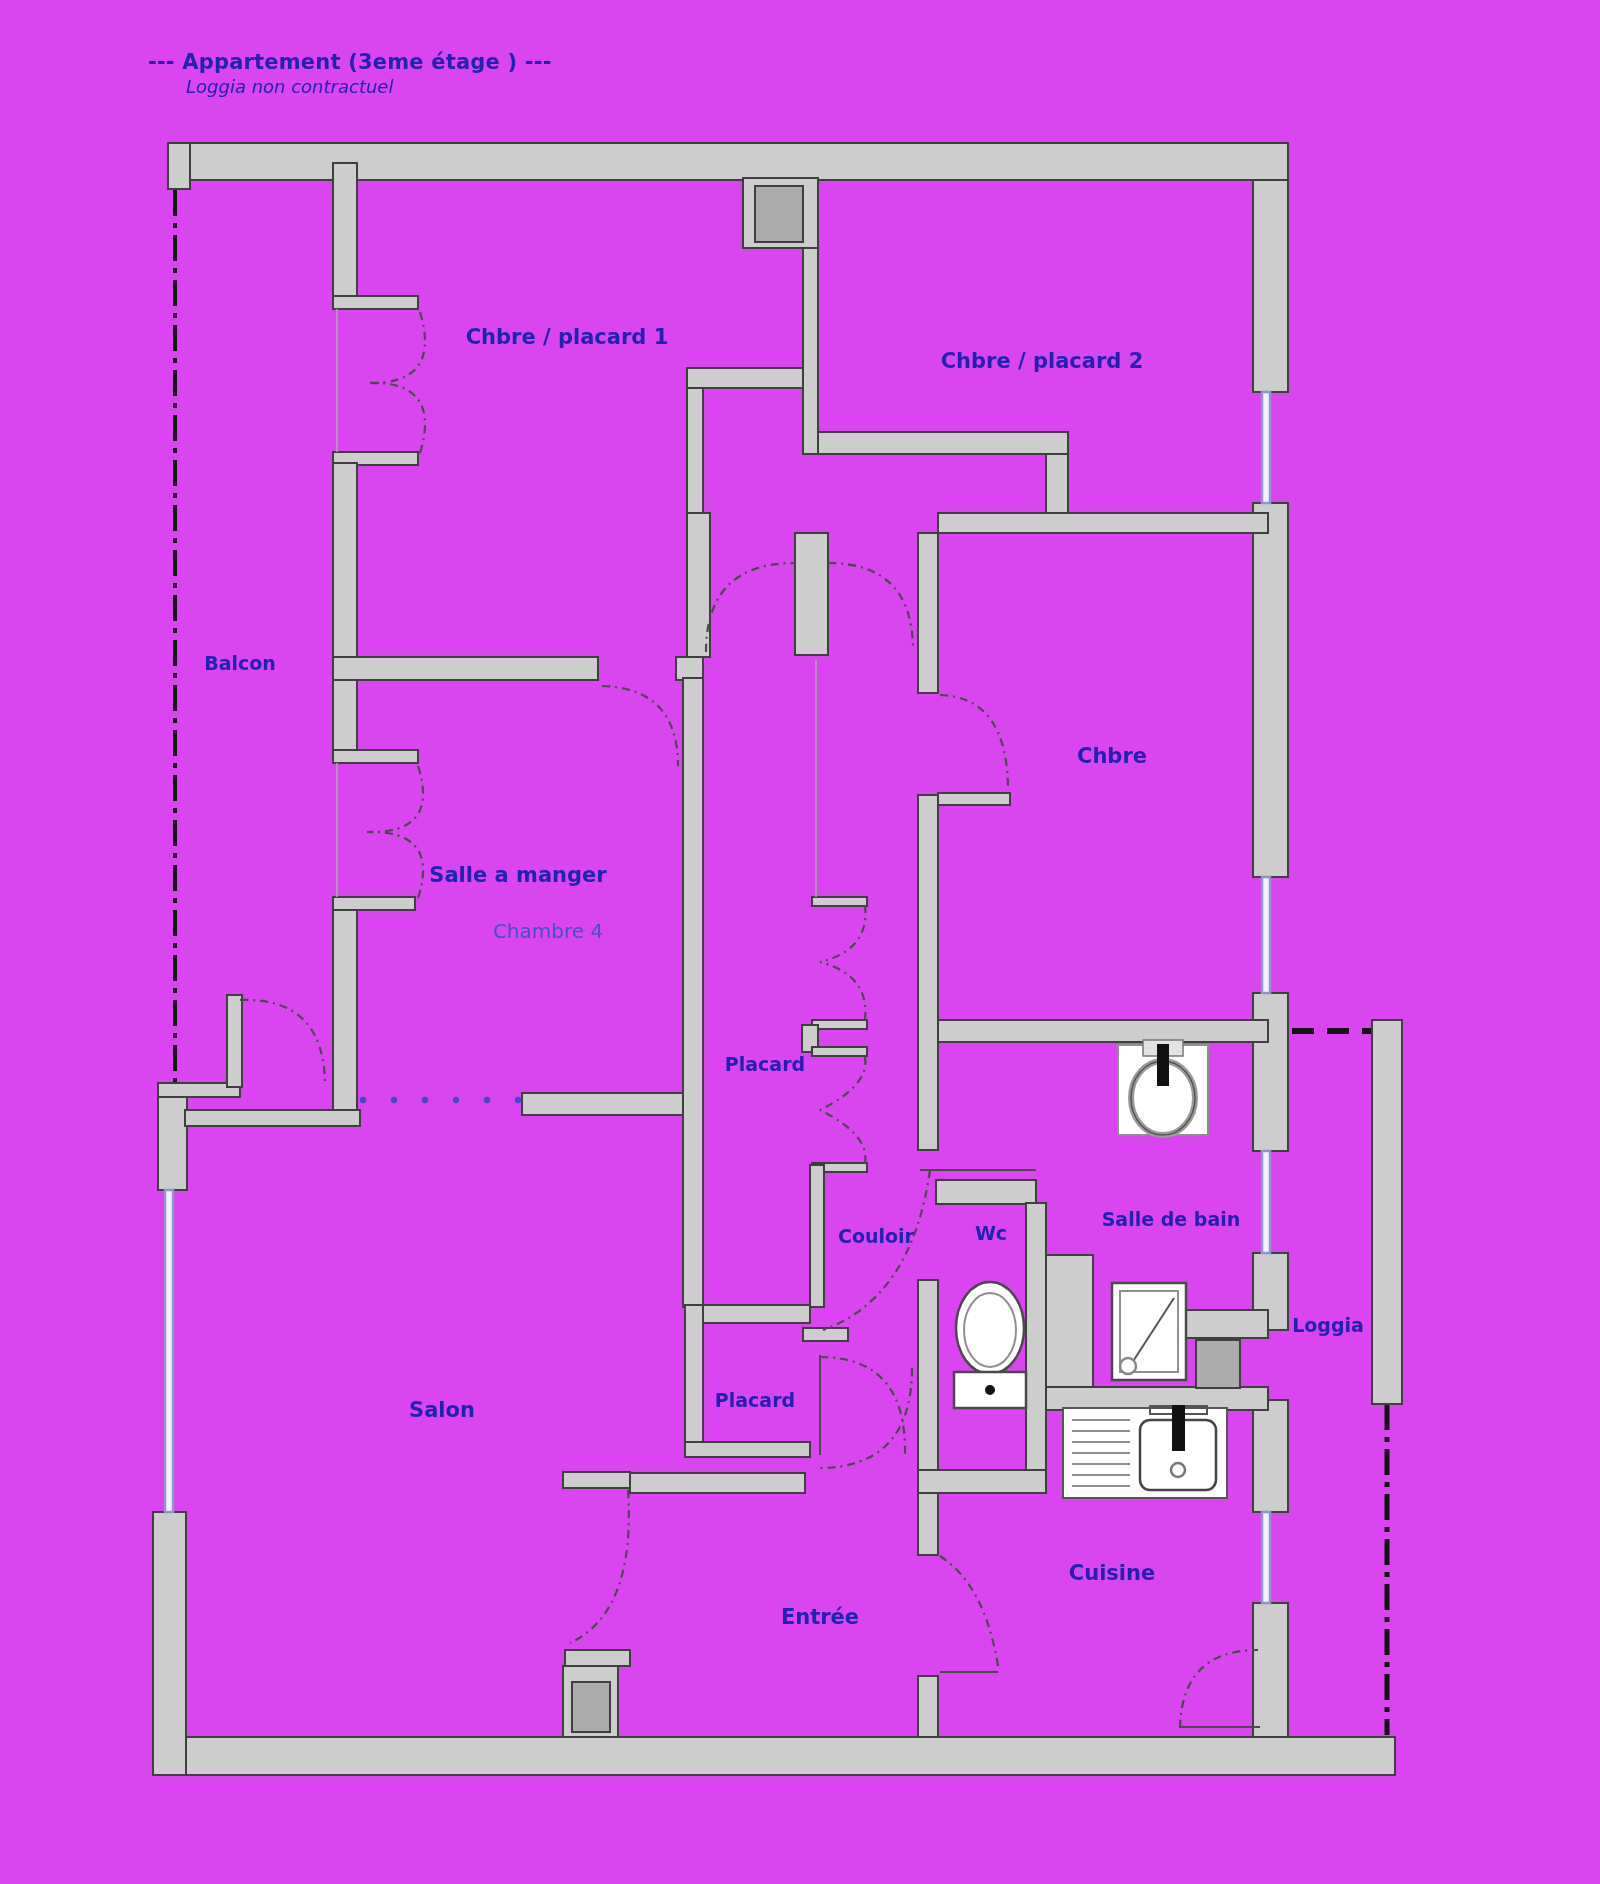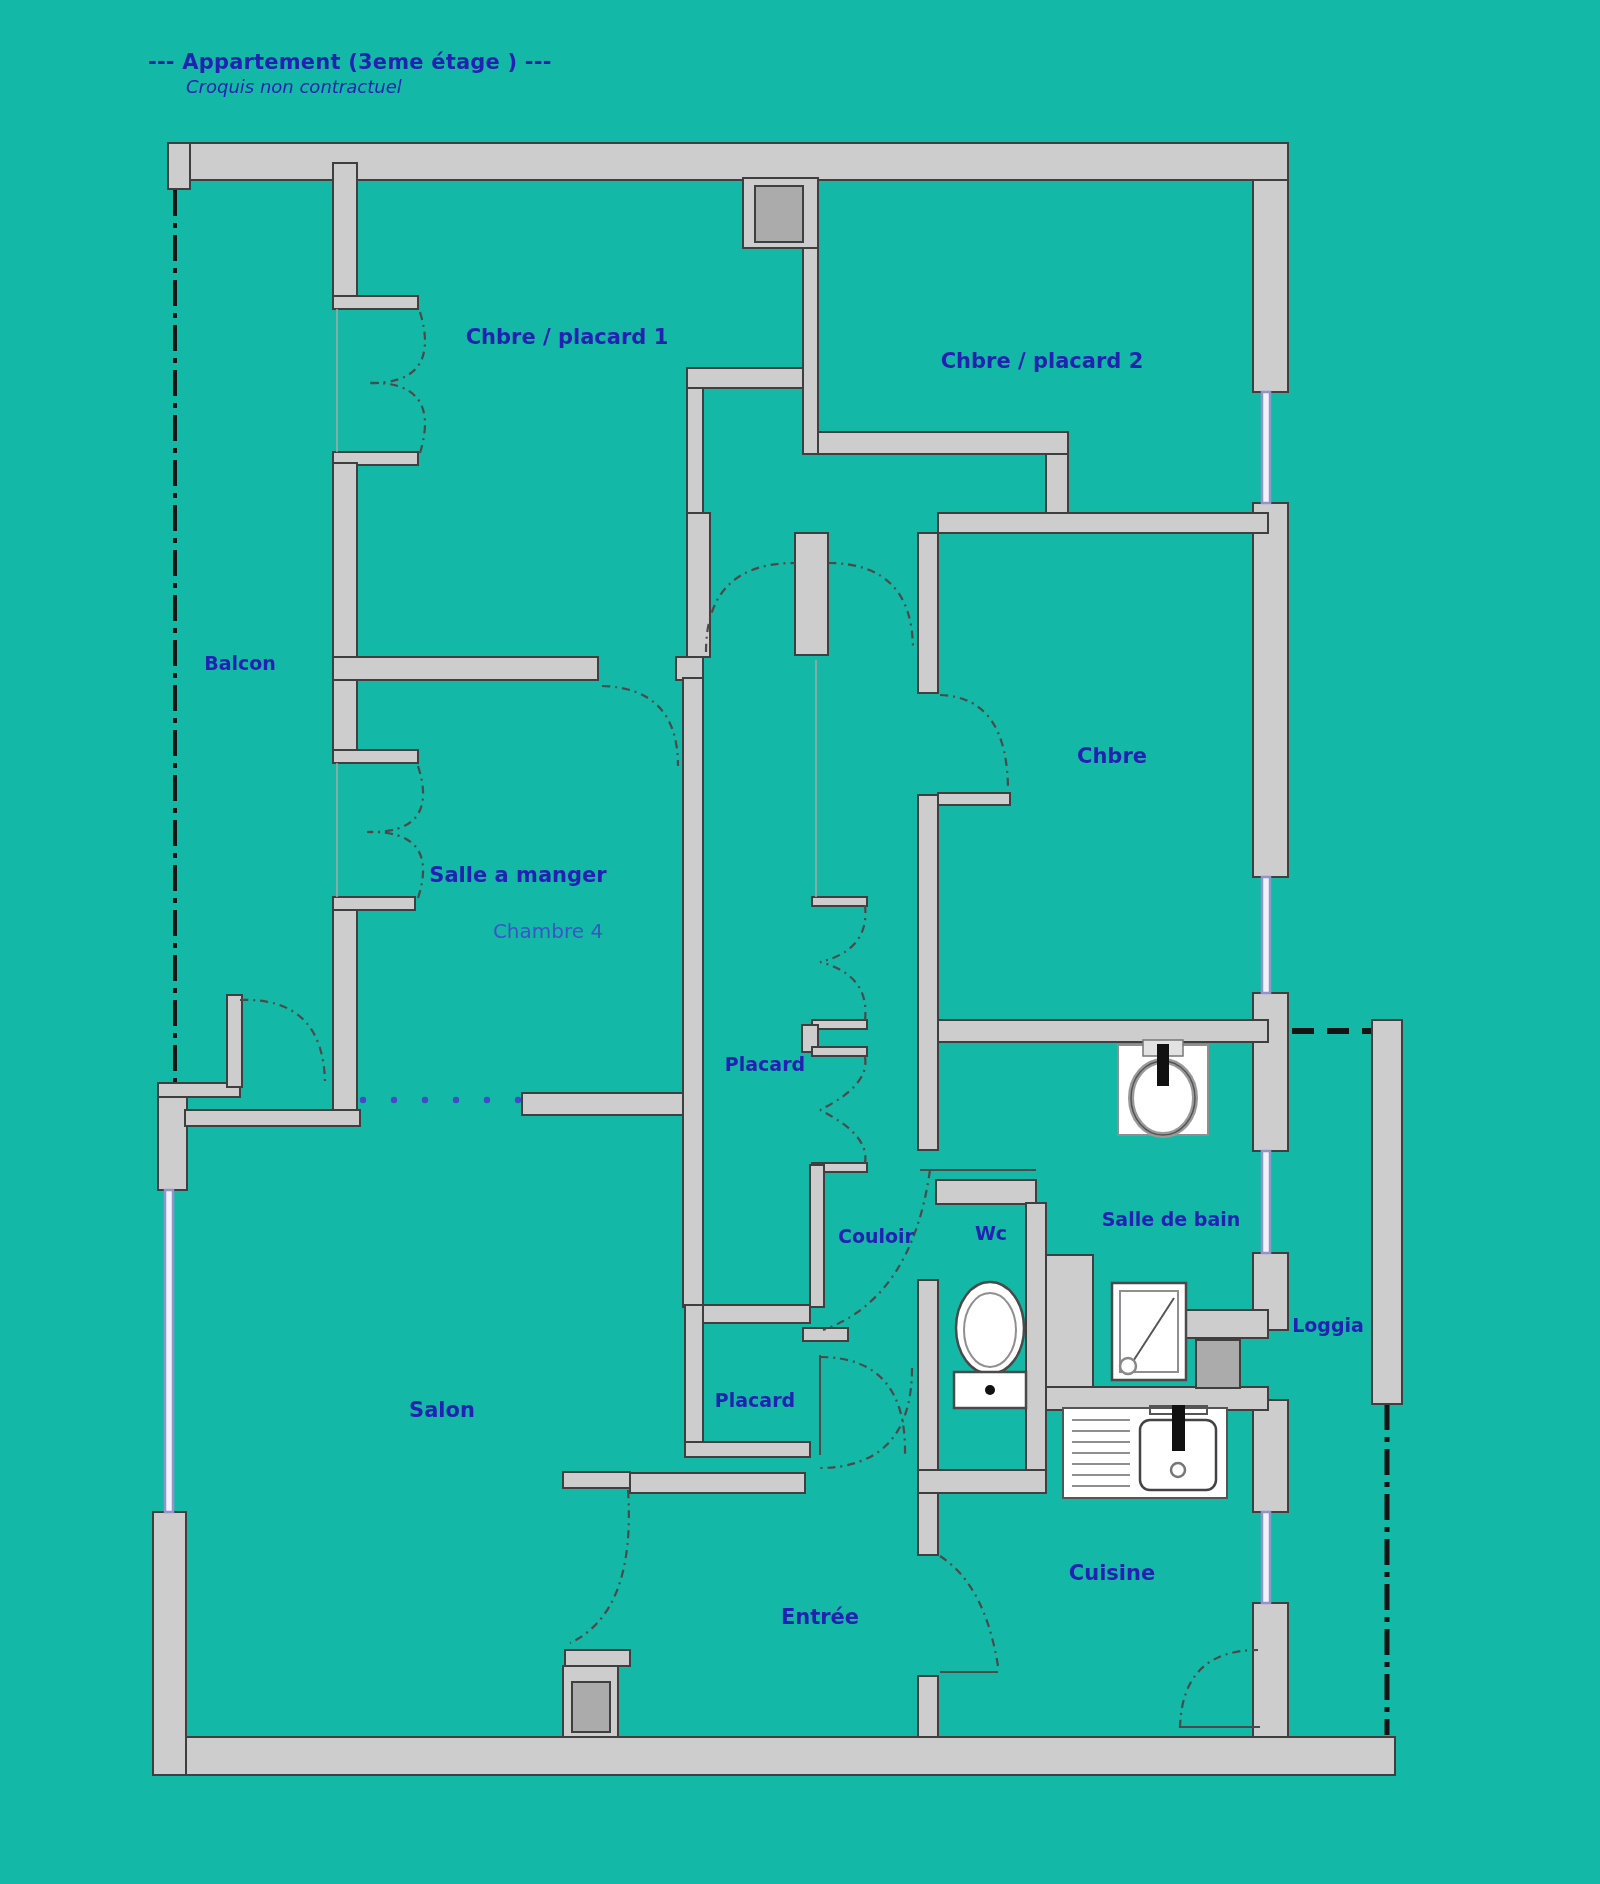--- a/index.html
+++ b/index.html
@@ -1,17 +1,17 @@
 <!DOCTYPE html>
 <html style="--c-label: #2222b2; --c-label-light: #3a55c8; --c-wall: #cdcdcd; --c-wall-stroke: #3f3f3f; --c-window: #9494cc; --c-boundary: #141414;"><head>
 <meta charset="utf-8">
 <style>
   html,body { margin:0; padding:0; background:#ffffff; }
   #stage {
-    position:relative; width:1600px; height:1884px; background:#14b8a6;
+    position:relative; width:1600px; height:1884px; background:#d946ef;
     font-family:"DejaVu Sans", sans-serif; overflow:hidden;
   }
   #plan-header { position:absolute; left:148px; top:50px; color:var(--c-label,#1e1eb2); }
   #plan-title { font-weight:bold; font-size:21px; letter-spacing:0.2px; }
   #plan-subtitle { margin-left:38px; margin-top:2px; font-style:italic; font-size:18px; font-weight:500; color:var(--c-label,#1e1eb2); }
   svg { position:absolute; left:0; top:0; }
   .wall   { fill:#cdcdcd; stroke:#3f3f3f; stroke-width:2; }
   .wall-dark { fill:#ababab; stroke:#3f3f3f; stroke-width:2; }
   .win    { fill:#f2f2fa; stroke:#9494cc; stroke-width:2.5; }
   .arc    { fill:none; stroke:#4a4a4a; stroke-width:2.2; stroke-dasharray:8 5 2 5; }
@@ -26,21 +26,21 @@
   .room-label.light { fill:var(--c-label-light,#3a55c8); font-weight:500; font-size:20px; }
   .dot { fill:#4747cc; }
 </style>
 </head>
 <body>
 
 <div id="stage">
 
   <div id="plan-header">
     <div id="plan-title">--- Appartement (3eme étage ) ---</div>
-    <div id="plan-subtitle">Croquis non contractuel</div>
+    <div id="plan-subtitle">Loggia non contractuel</div>
   </div>
 
   <svg width="1600" height="1884" viewBox="0 0 1600 1884">
 
     <line x1="175" y1="190" x2="175" y2="1086" class="bdry" stroke-width="4" stroke-dasharray="26 7 5 7"></line>
     <line x1="1292" y1="1031" x2="1372" y2="1031" class="bdry" stroke-width="6" stroke-dasharray="22 13"></line>
     <line x1="1387" y1="1404" x2="1387" y2="1735" class="bdry" stroke-width="5" stroke-dasharray="26 7 5 7"></line>
 
     <g>
 

